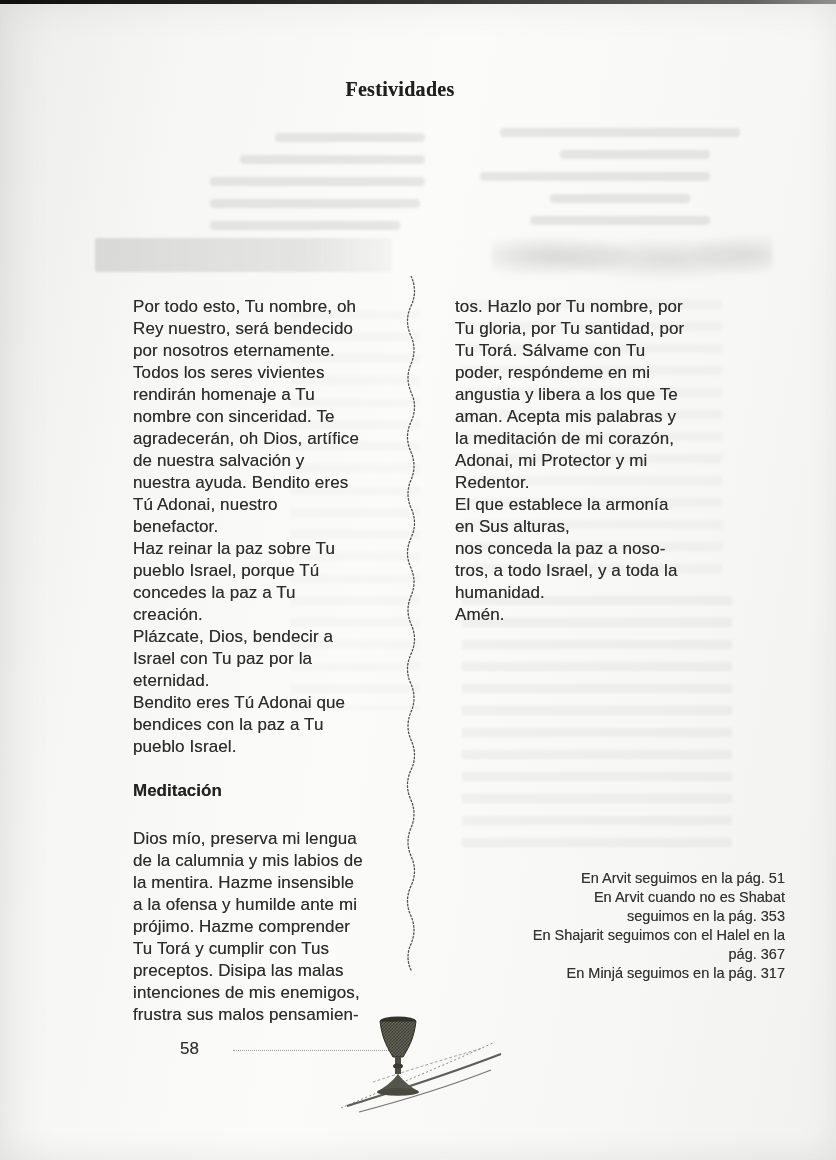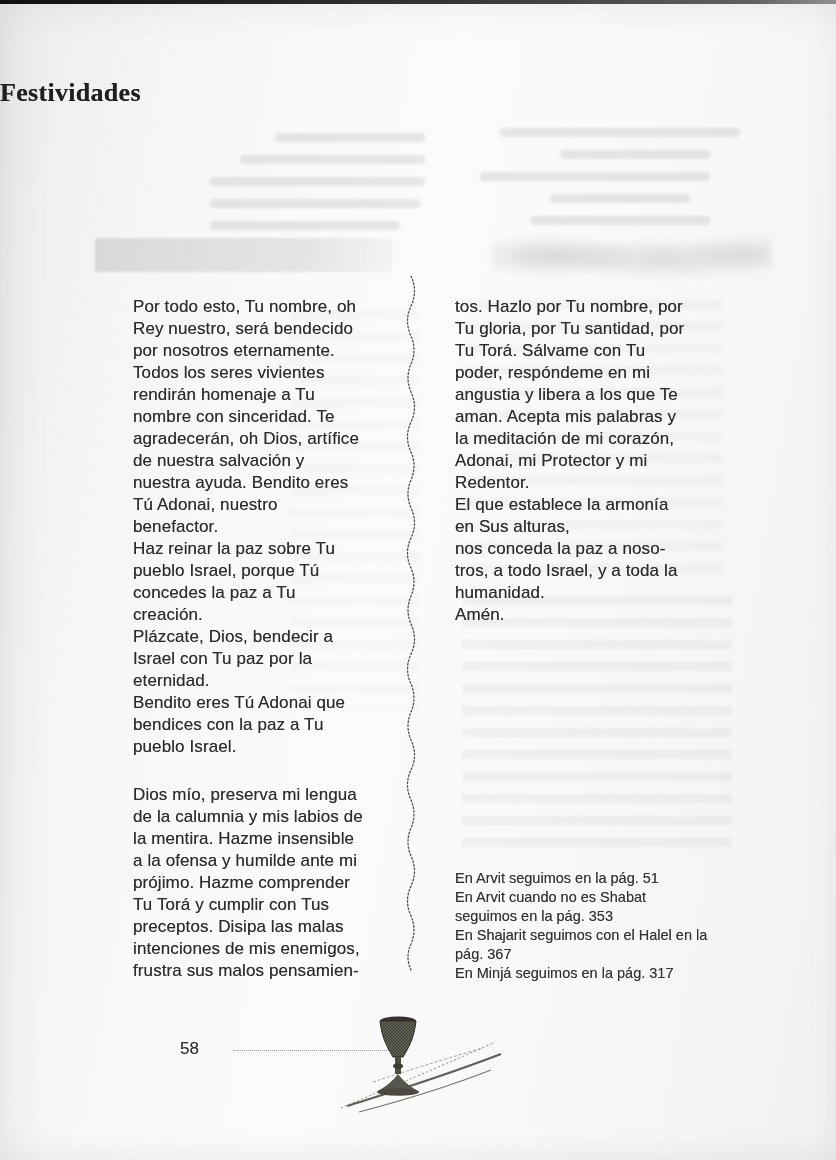--- a/index.html
+++ b/index.html
@@ -15,22 +15,23 @@
   .scan-edge-top{
     position:absolute;top:0;left:0;width:100%;height:4px;
     background:linear-gradient(to right,#111 0%,#3a3a3a 55%,#666 90%,#999 100%);
   }
   .vignette{
     position:absolute;inset:0;pointer-events:none;
     box-shadow:inset 18px 10px 40px rgba(0,0,0,0.05), inset -6px -8px 30px rgba(0,0,0,0.04);
   }
   .page-title{
     position:absolute;top:78px;left:0;width:800px;
+    text-align:center;
     font-family:"Liberation Serif", serif;
-    font-size:26px;font-weight:700;color:#1f1f1f;
+    font-size:20px;font-weight:700;color:#1f1f1f;
     letter-spacing:0.3px;
     text-shadow:0 0 0.6px rgba(0,0,0,0.55);
   }
   .col-text{
     font-size:17px;line-height:22px;
     white-space:pre-line;
     color:#2c2c2c;
     text-shadow:0 0 0.5px rgba(40,40,40,0.6);
     letter-spacing:0.1px;
     margin-top:26px;
@@ -40,20 +41,21 @@
   .meditation-heading{
     font-size:17px;line-height:22px;font-weight:700;
     margin-top:22px;color:#222;
     text-shadow:0 0 0.5px rgba(40,40,40,0.6);
   }
   .nav-notes{
     position:absolute;left:455px;top:869px;width:330px;
     font-size:14.5px;line-height:19px;
     white-space:pre-line;color:#333;
     text-shadow:0 0 0.4px rgba(40,40,40,0.55);
+    text-align:right;
   }
   .page-number{
     position:absolute;left:180px;top:1039px;
     font-size:17px;color:#333;
     text-shadow:0 0 0.4px rgba(40,40,40,0.5);
   }
   .dotted-rule{
     position:absolute;left:233px;top:1050px;width:162px;height:0;
     border-top:1px dotted #9a9a96;
     filter:blur(0.3px);
@@ -128,20 +130,21 @@
 Haz reinar la paz sobre Tu
 pueblo Israel, porque Tú
 concedes la paz a Tu
 creación.
 Plázcate, Dios, bendecir a
 Israel con Tu paz por la
 eternidad.
 Bendito eres Tú Adonai que
 bendices con la paz a Tu
 pueblo Israel.</div>
+    <div class="meditation-heading">Meditación</div>
     <div class="col-text">Dios mío, preserva mi lengua
 de la calumnia y mis labios de
 la mentira. Hazme insensible
 a la ofensa y humilde ante mi
 prójimo. Hazme comprender
 Tu Torá y cumplir con Tus
 preceptos. Disipa las malas
 intenciones de mis enemigos,
 frustra sus malos pensamien-</div>
   </div>

